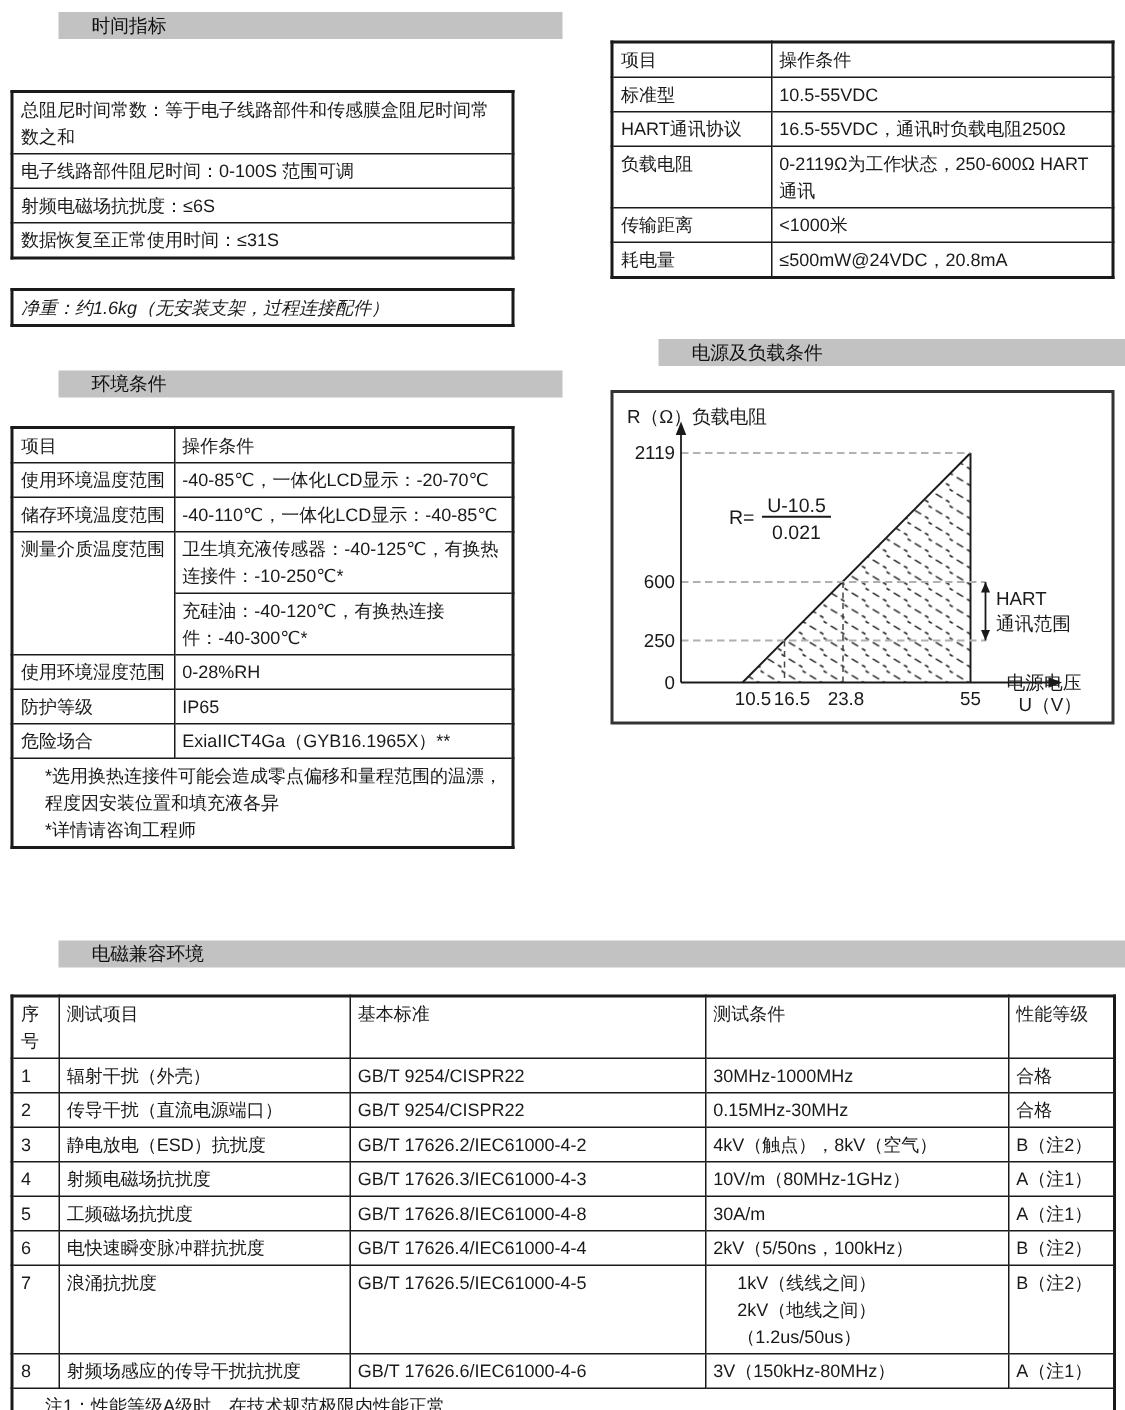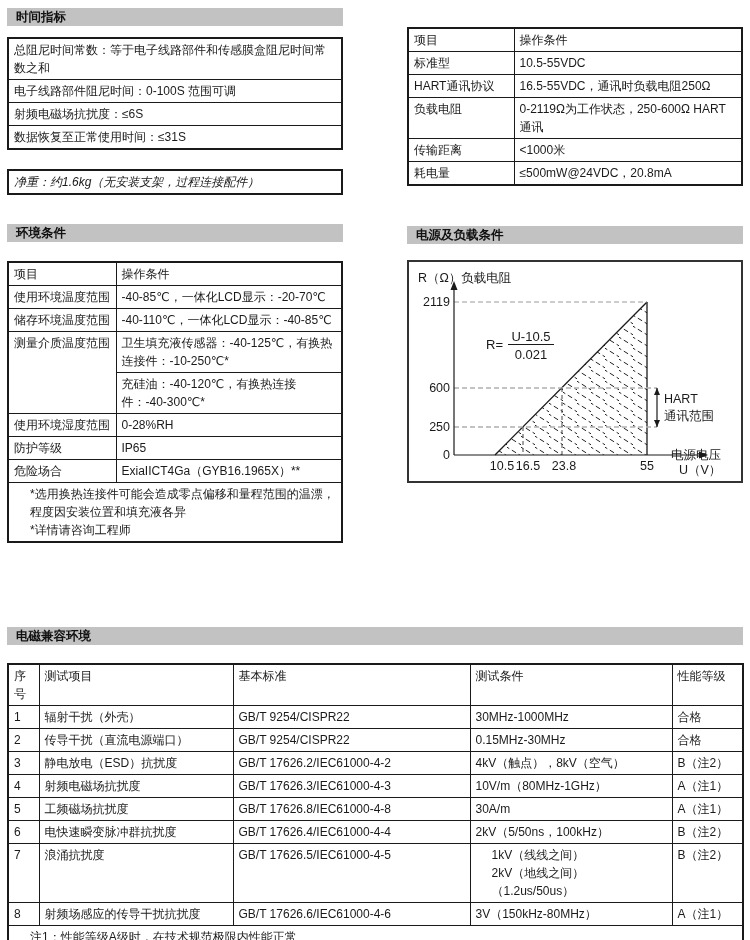--- a/index.html
+++ b/index.html
@@ -8,31 +8,31 @@
     position:relative; width:750px; height:940px; background:#ffffff;
     font-family:"Liberation Sans","DejaVu Sans",sans-serif;
     color:#1a1a1a; font-size:12px;
   }
   .col { position:absolute; width:336px; }
   .col-left  { left:7px;  top:8px; }
   .col-right { left:407px; top:8px; }
   .emc-sec  { position:absolute; left:7px; top:627px; width:736px; }
 
   .bar {
-    background:#c2c2c2; color:#111; font-weight:bold; font-size:12.5px;
-    height:18px; line-height:18px; padding-left:9px; width:100%;
+    background:#c2c2c2; color:#111; font-weight:normal; font-size:12.5px;
+    height:18px; line-height:18px; padding-left:22px; width:100%;margin-left:32px;
   }
   table { border-collapse:collapse; width:100%; table-layout:fixed;
           border:2px solid #1a1a1a; }
   td, th { border:1px solid #1a1a1a; padding:2px 5px; line-height:1.5;
            font-weight:normal; text-align:left; vertical-align:top;
            overflow:hidden; }
   .multiline { white-space:pre-line;padding-left:21px; }
 
-  .t-time  { margin-top:11px; }
+  .t-time  { margin-top:34px; }
   .t-power { margin-top:19px; }
   .bar-weight { margin-top:26px; }
   .t-weight { margin-top:19px;font-style:italic; }
   .bar-env { margin-top:29px; }
   .t-env { margin-top:19px; }
   .bar-load { margin-top:40px; }
   .chart-box { margin-top:16px; width:336px; height:223px;
                border:2px solid #333; background:#fff; }
   .t-emc { margin-top:18px; }
 

